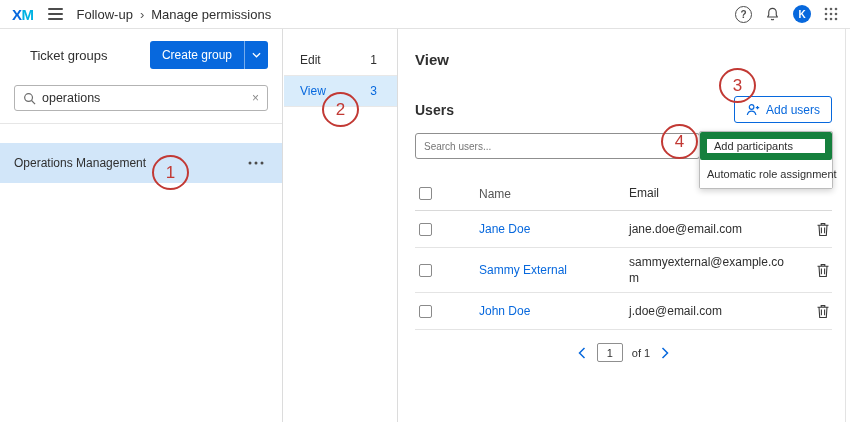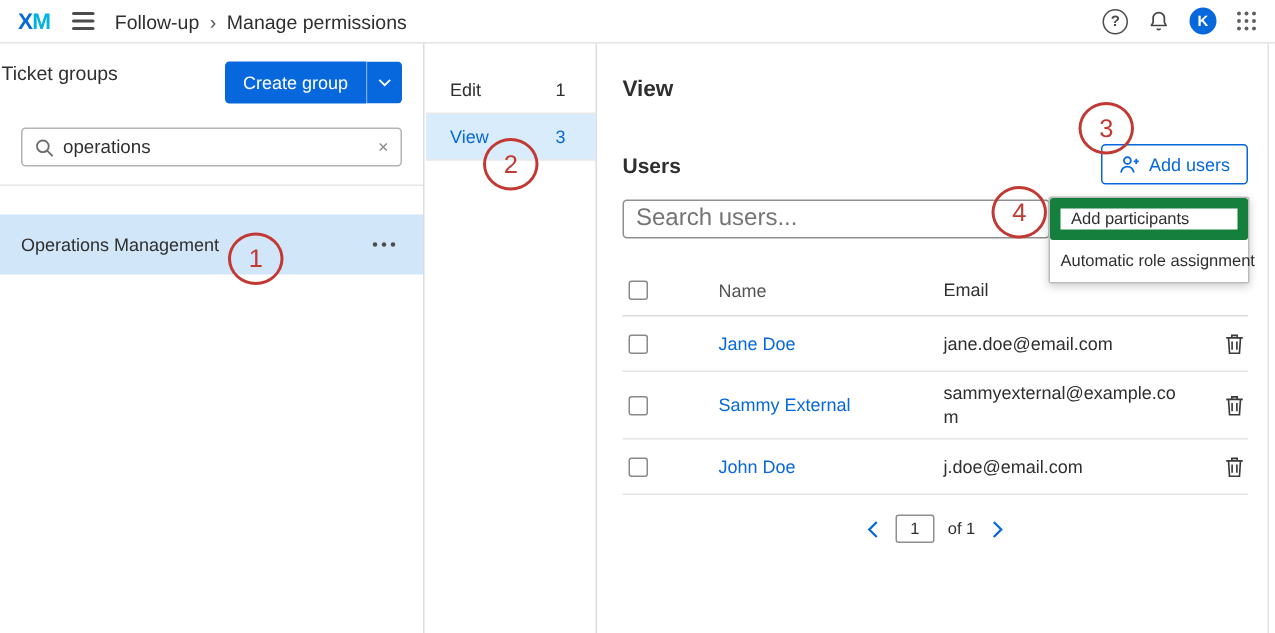--- a/index.html
+++ b/index.html
@@ -26,21 +26,21 @@
             display:flex; align-items:center; justify-content:center; cursor:pointer; }
 
   
   .content { position:absolute; top:29px; left:0; right:0; bottom:0; }
   .scroll-track { position:absolute; top:0; bottom:0; right:4px; width:1px; background:#e3e3e3; }
   .left-panel   { position:absolute; left:0;    top:0; bottom:0; width:283px; border-right:1px solid #dcdcdc; }
   .middle-panel { position:absolute; left:284px; top:0; bottom:0; width:114px; border-right:1px solid #dcdcdc; }
   .right-panel  { position:absolute; left:399px; top:0; bottom:0; right:0; padding:0 18px 0 16px; }
 
   
-  .lp-header { display:flex; justify-content:space-between; padding:12px 14px 0 1px; }
+  .lp-header { display:flex; justify-content:space-between; align-items:center; padding:12px 14px 0 30px; }
   .lp-title { font-size:13px; color:#2f2f2f; }
   .create-split { display:flex; }
   .create-main { height:28px; padding:0 12px; background:#0768dd; color:#fff; border:none; font-size:12px;
                  border-radius:3px 0 0 3px; cursor:pointer; font-family:inherit; }
   .create-caret { width:24px; height:28px; background:#0768dd; border:none; border-left:1px solid rgba(255,255,255,.45);
                   border-radius:0 3px 3px 0; display:flex; align-items:center; justify-content:center; cursor:pointer; }
   .search-box { margin:16px 14px 0 14px; height:26px; border:1px solid #b3b3b3; border-radius:3px;
                 display:flex; align-items:center; padding:0 8px; gap:6px; background:#fff; }
   .search-box input { flex:1; border:none; outline:none; font-size:12.5px; color:#2f2f2f; font-family:inherit; min-width:0; }
   .clear-x { color:#8a8a8a; font-size:12px; cursor:pointer; line-height:1; }
@@ -56,21 +56,21 @@
   .mp-row.selected { background:#d9ecfb; color:#0768dd; }
 
   
   .rp-title { margin-top:22px; font-size:15px; color:#2f2f2f; }
   .users-row { margin-top:28px; display:flex; align-items:center; justify-content:space-between; }
   .users-title { font-size:14px; color:#2f2f2f; }
   .add-users-btn { height:27px; padding:0 11px; background:#fff; border:1px solid #0768dd; border-radius:3px;
                    color:#0768dd; font-size:12px; display:flex; align-items:center; gap:6px; cursor:pointer; font-family:inherit; }
   .search-users { margin-top:10px; width:285px; height:26px; border:1px solid #8f8f8f; border-radius:3px;
                   display:flex; align-items:center; padding:0 8px; background:#fff; }
-  .search-users input { flex:1; border:none; outline:none; font-size:16px; color:#0c4a6e; font-family:inherit; min-width:0; }
+  .search-users input { flex:1; border:none; outline:none; font-size:10px; color:#0c4a6e; font-family:inherit; min-width:0; }
   .dropdown { position:absolute; top:102px; right:17px; width:134px; background:#fff; border:1px solid #bcbcbc;
               border-radius:2px; box-shadow:0 2px 6px rgba(0,0,0,.18); z-index:30; }
   .dropdown-item { height:28px; display:flex; align-items:center; padding:0 7px; font-size:11px; color:#2f2f2f;
                    white-space:nowrap; cursor:pointer; background:#fff; }
   .dropdown-item.focused { border:7px solid #15803d; border-radius:2px; }
 
   .users-table { margin-top:18px; }
   .t-head { height:34px; display:flex; align-items:center; border-bottom:1px solid #d9d9d9;
             font-size:11px; color:#555; }
   .t-row { min-height:37px; display:flex; align-items:center; border-bottom:1px solid #e4e4e4; padding:6px 0; }

